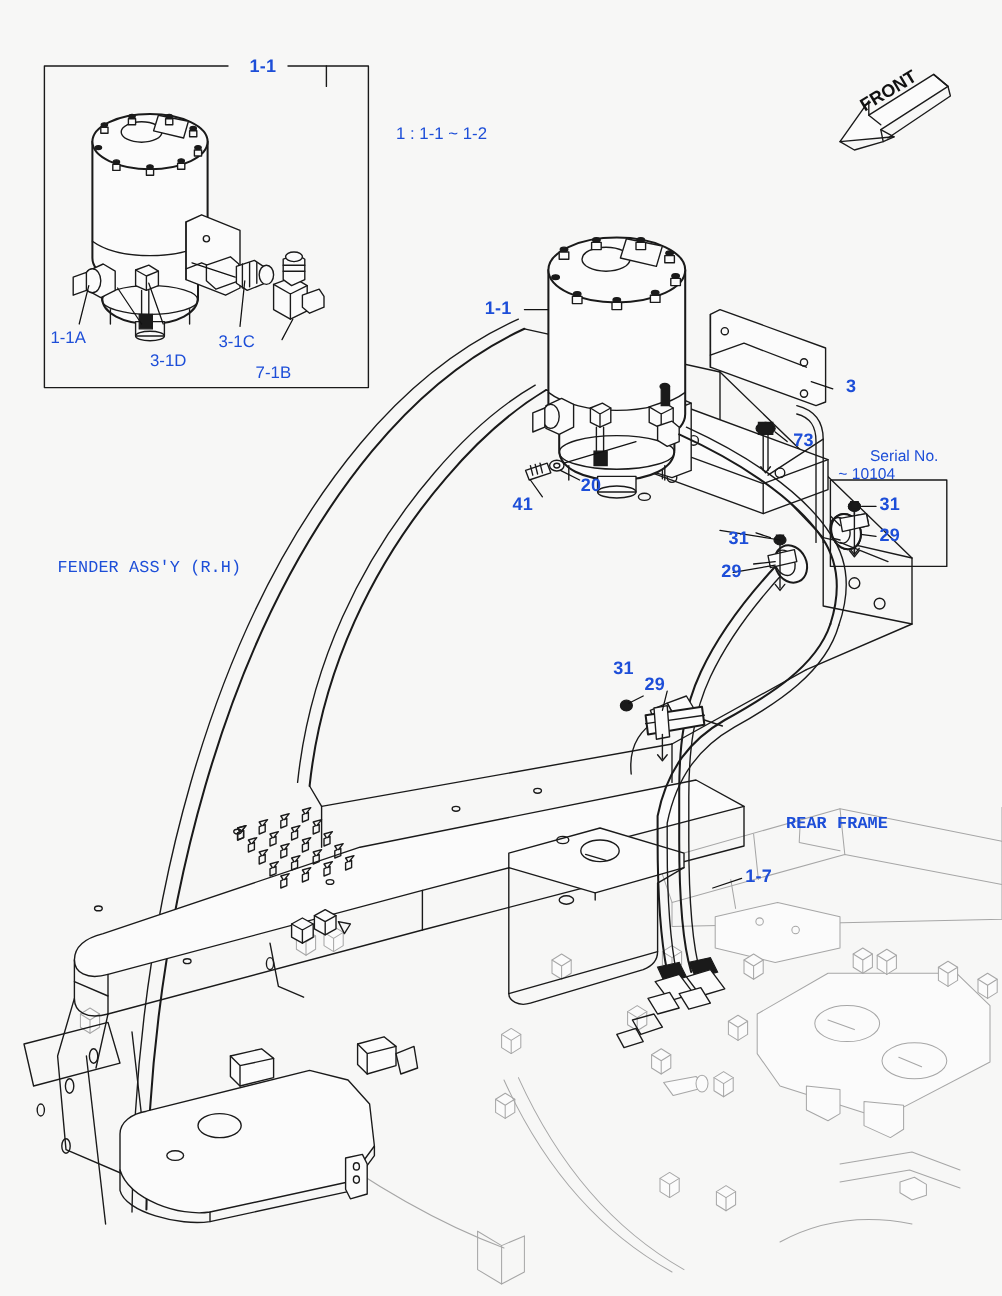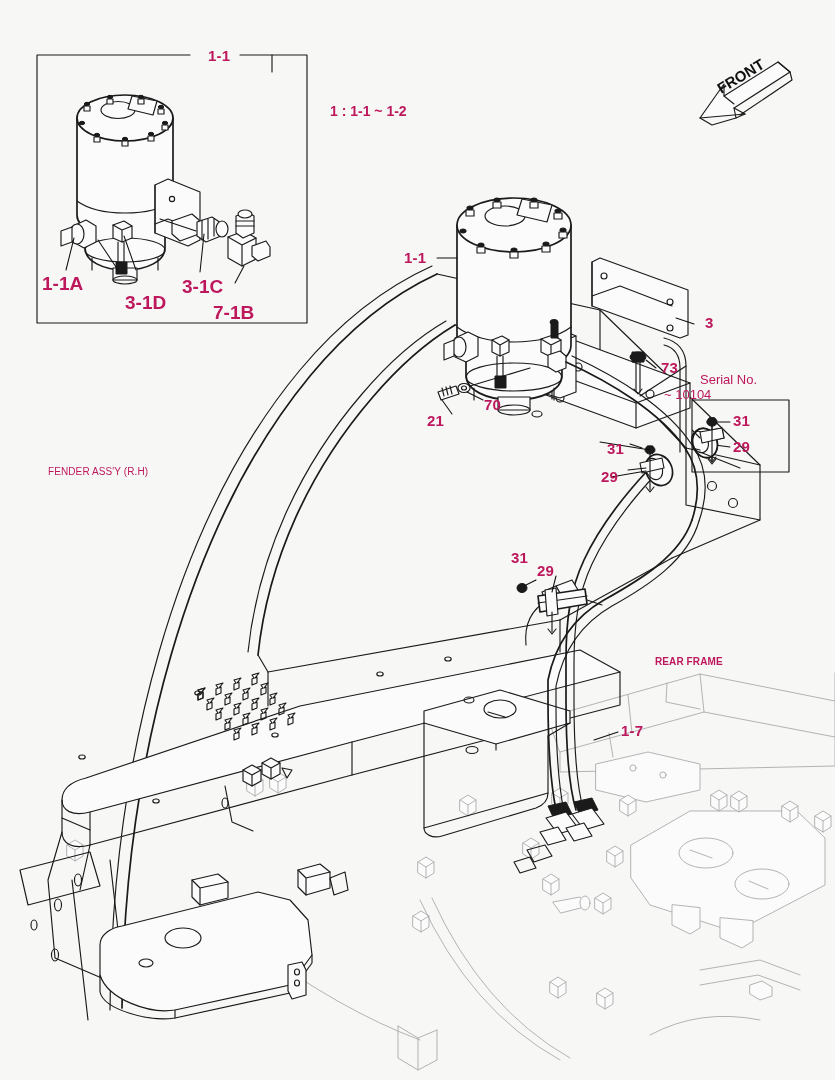--- a/index.html
+++ b/index.html
@@ -9,29 +9,29 @@
     background:#f7f7f6;
     font-family:"Liberation Sans", sans-serif;
     overflow:hidden;
     position:relative;
   }
   #stage{position:absolute;left:0;top:0;width:835px;height:1080px;}
   svg#art{position:absolute;left:0;top:0;width:835px;height:1080px;}
   .lbl{
     position:absolute;
     font-family:"Liberation Sans", sans-serif;
-    color:#be185d;
+    color:#1d4ed8;
     white-space:nowrap;
     user-select:none;
   }
   .lbl-part{font-size:15px;font-weight:700;letter-spacing:.2px;}
-  .lbl-sub{font-size:19px;font-weight:700;}
-  .lbl-note{font-size:14px;font-weight:700;}
-  .lbl-cap{font-size:10px;font-weight:400;letter-spacing:.1px;}
-  .lbl-serial{font-size:13px;font-weight:400;text-align:left;line-height:1.18;}
+  .lbl-sub{font-size:14px;font-weight:400;}
+  .lbl-note{font-size:14px;font-weight:400;}
+  .lbl-cap{font-size:14px;font-weight:400;letter-spacing:.1px;font-family:Liberation Mono, monospace;}
+  .lbl-serial{font-size:13px;font-weight:400;text-align:right;line-height:1.18;}
   .lbl-front{
     font-size:15px;font-weight:700;color:#111;
   }
 </style>
 </head>
 <body>
 
 <div id="stage">
 
 <svg id="art" viewBox="0 0 835 1080" xmlns="http://www.w3.org/2000/svg">
@@ -524,29 +524,29 @@
 <div class="lbl lbl-sub" style="left:182px;top:276px;">3-1C</div>
 <div class="lbl lbl-sub" style="left:213px;top:302px;">7-1B</div>
 
 <div class="lbl lbl-note" style="left:330px;top:103px;">1 : 1-1 ~ 1-2</div>
 
 <div class="lbl lbl-front" style="left:714px;top:82px;transform:rotate(-31deg);transform-origin:left top;">FRONT</div>
 
 <div class="lbl lbl-part" style="left:404px;top:249px;">1-1</div>
 <div class="lbl lbl-part" style="left:705px;top:314px;">3</div>
 <div class="lbl lbl-part" style="left:661px;top:359px;">73</div>
-<div class="lbl lbl-part" style="left:484px;top:396px;">70</div>
-<div class="lbl lbl-part" style="left:427px;top:412px;">21</div>
+<div class="lbl lbl-part" style="left:484px;top:396px;">20</div>
+<div class="lbl lbl-part" style="left:427px;top:412px;">41</div>
 <div class="lbl lbl-part" style="left:607px;top:440px;">31</div>
 <div class="lbl lbl-part" style="left:601px;top:468px;">29</div>
 <div class="lbl lbl-part" style="left:511px;top:549px;">31</div>
 <div class="lbl lbl-part" style="left:537px;top:562px;">29</div>
 <div class="lbl lbl-part" style="left:621px;top:722px;">1-7</div>
 
 <div class="lbl lbl-serial" style="left:700px;top:372px;width:82px;">Serial No.</div>
 <div class="lbl lbl-serial" style="left:664px;top:387px;width:82px;">~ 10104</div>
 <div class="lbl lbl-part" style="left:733px;top:412px;">31</div>
 <div class="lbl lbl-part" style="left:733px;top:438px;">29</div>
 
 <div class="lbl lbl-cap" style="left:48px;top:466px;">FENDER ASS'Y (R.H)</div>
-<div class="lbl lbl-cap" style="left:655px;top:656px;font-weight:700;">REAR FRAME</div>
+<div class="lbl lbl-cap" style="left:655px;top:679px;font-weight:700;">REAR FRAME</div>
 
 </div>
 
 </body></html>

